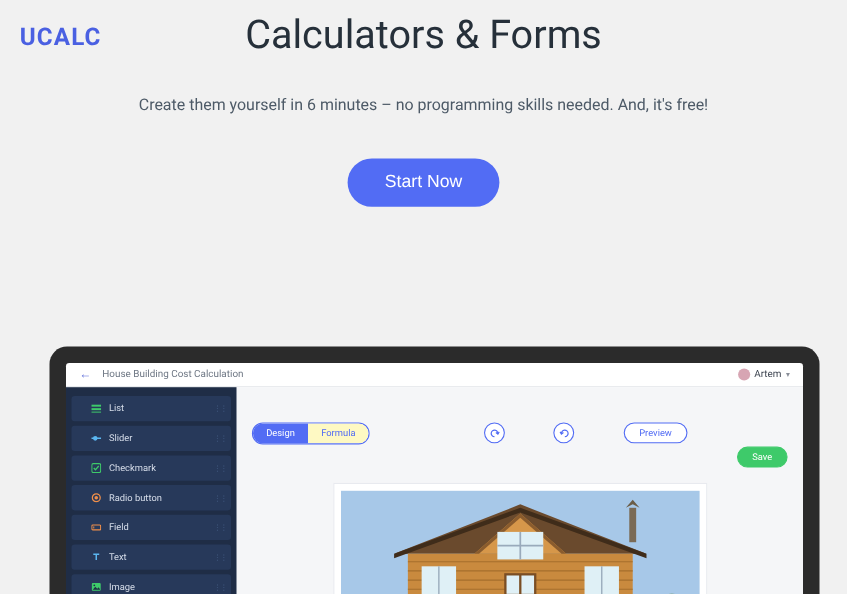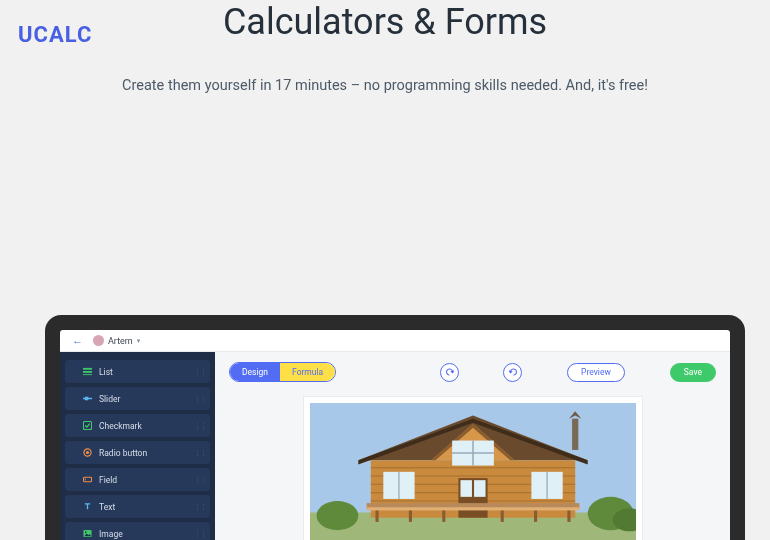--- a/index.html
+++ b/index.html
@@ -8,21 +8,21 @@
   background: #f1f1f1;
   font-family: -apple-system, BlinkMacSystemFont, "Segoe UI", Roboto, sans-serif;
   color: #26303a;
   position: relative;
 }
 .logo {
   position: absolute; top: 22px; left: 18px;
   font-weight: 700; font-size: 22px; letter-spacing: 1px;
   color: #4a60e2; text-transform: uppercase;
 }
-.hero { text-align: center; }
+.hero { text-align: center; padding-top: 10px; }
 .hero h1 {
   font-weight: 400; font-size: 36px; line-height: 1.25;
   color: #26303a;
 }
 .subtitle {
   margin-top: 32px;
   font-size: 14.5px; color: #4d5a67;
 }
 .cta {
   margin-top: 40px; display: inline-block;
@@ -71,59 +71,61 @@
   position: absolute; right: 4px; color: #476089; font-size: 7px;
   letter-spacing: -1px;
 }
 .main { flex: 1; padding: 10px 14px; display: flex; flex-direction: column; }
 .toolbar { display: flex; align-items: center; gap: 39px; }
 .tabset {
   display: flex; border: 1px solid #526cf4; border-radius: 11px; overflow: hidden;
 }
 .tab {
   font-size: 8.5px; padding: 4px 12px; cursor: pointer;
-  color: #526cf4; background: #fde047;
+  color: #526cf4; background: #fef9c3;
 }
 .tab.active { background: #526cf4; color: #fff; }
 .toolbar-spacer { flex: 1; }
 .circ-btn {
   width: 19px; height: 19px; border-radius: 50%;
   border: 1px solid #526cf4; background: #fff;
   margin-left: 5px; display: flex; align-items: center; justify-content: center;
   color: #526cf4; font-size: 9px; cursor: pointer;
 }
 .pill-btn {
   height: 19px; border-radius: 10px; padding: 0 13px; margin-left: 6px;
   font-size: 8.5px; display: flex; align-items: center; cursor: pointer;
 }
 .pill-outline { background: #fff; border: 1px solid #526cf4; color: #526cf4; }
-.pill-solid { background: #3eca6a; border: 1px solid #3eca6a; color: #fff; }
+.pill-solid { background: #3eca6a; border: 1px solid #3eca6a; color: #fff; margin-top: 44px; }
 .canvas {
   margin-top: 14px; align-self: center;
   width: 340px; height: 160px; background: #fff;
   border: 1px solid #e8eaef; padding: 6px;
 }
 .house { width: 100%; height: 100%; display: block; }
 </style>
 </head>
 <body>
 
 <div class="logo">uCalc</div>
 
 <div class="hero">
   <h1>
     <span>Calculators &amp; Forms</span><br>
   </h1>
-  <p class="subtitle">Create them yourself in 17 minutes – no programming skills needed. And, it's free!</p>
+  <p class="subtitle">Create them yourself in 6 minutes – no programming skills needed. And, it's free!</p>
+  <button class="cta">Start Now</button>
 </div>
 
 <div class="laptop">
   <div class="screen">
     <div class="topbar">
       <span class="back-arrow">←</span>
+      <span class="topbar-title">House Building Cost Calculation</span>
       <span class="user-avatar"></span>
       <span class="user-name">Artem</span>
       <span class="user-caret">▾</span>
     </div>
     <div class="workspace">
       <div class="sidebar">
         <div class="sidebar-item">
           <svg class="ic" viewBox="0 0 10 10">
               <rect x="0" y="1" width="10" height="2" fill="#3eca6a"></rect>
               <rect x="0" y="4.5" width="10" height="2" fill="#3eca6a"></rect>

